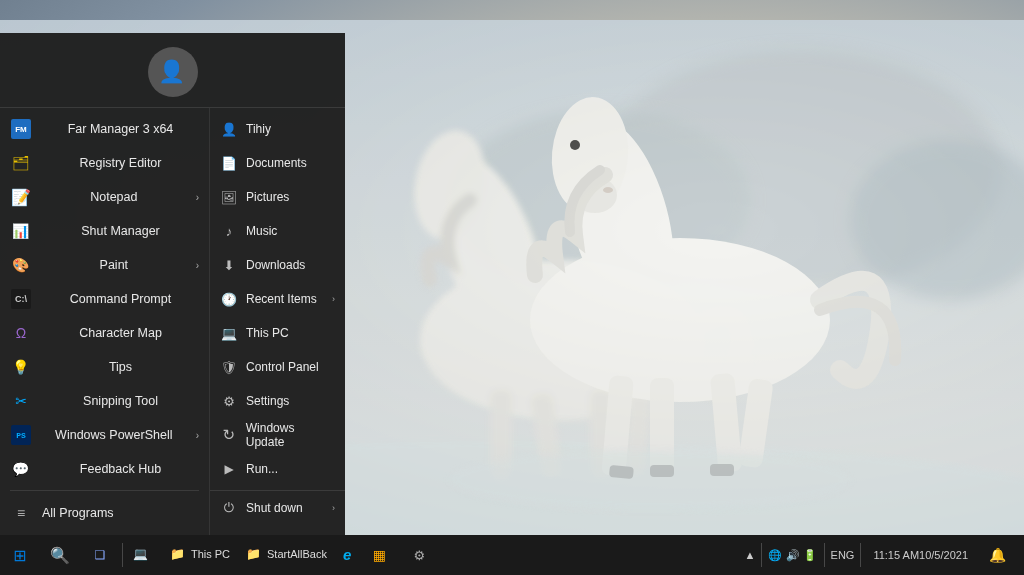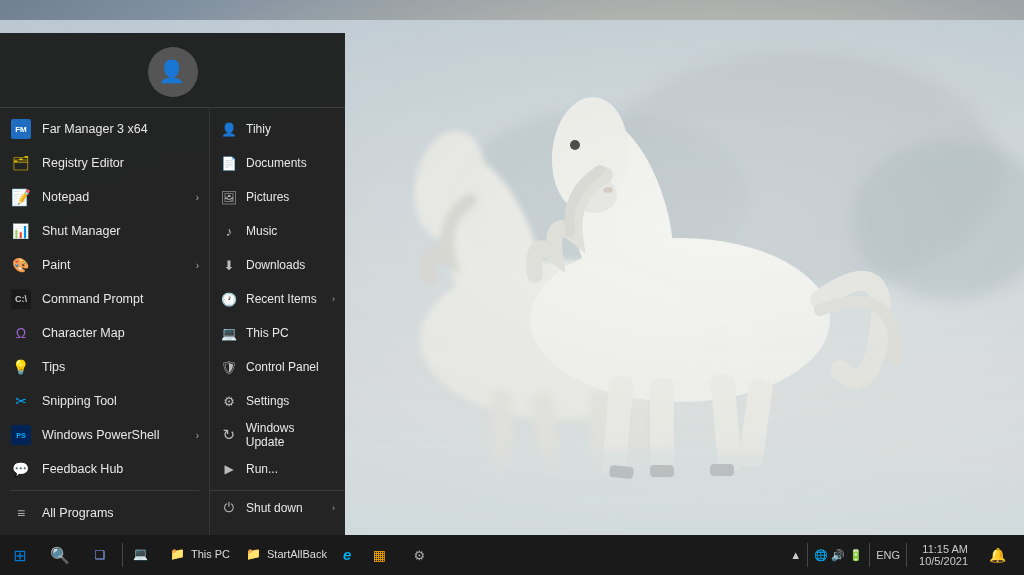--- a/index.html
+++ b/index.html
@@ -93,21 +93,21 @@
     .sys-tray {
       display: flex;
       align-items: center;
       gap: 4px;
       color: #ccc;
       font-size: 11px;
     }
 
     .clock-area {
       display: flex;
-      flex-direction: column;
+      flex-direction: row;
       align-items: flex-end;
       color: #ccc;
       font-size: 11px;
       padding: 0 6px;
       cursor: pointer;
     }
 
     
     #start-menu {
       position: absolute;
@@ -171,20 +171,21 @@
       height: 22px;
       display: flex;
       align-items: center;
       justify-content: center;
       flex-shrink: 0;
       font-size: 14px;
     }
 
     .menu-item-label {
       flex: 1;
+      text-align: center;
     }
 
     .menu-item-arrow {
       font-size: 10px;
       color: #aaa;
     }
 
     .menu-separator {
       height: 1px;
       background: rgba(255,255,255,0.1);

